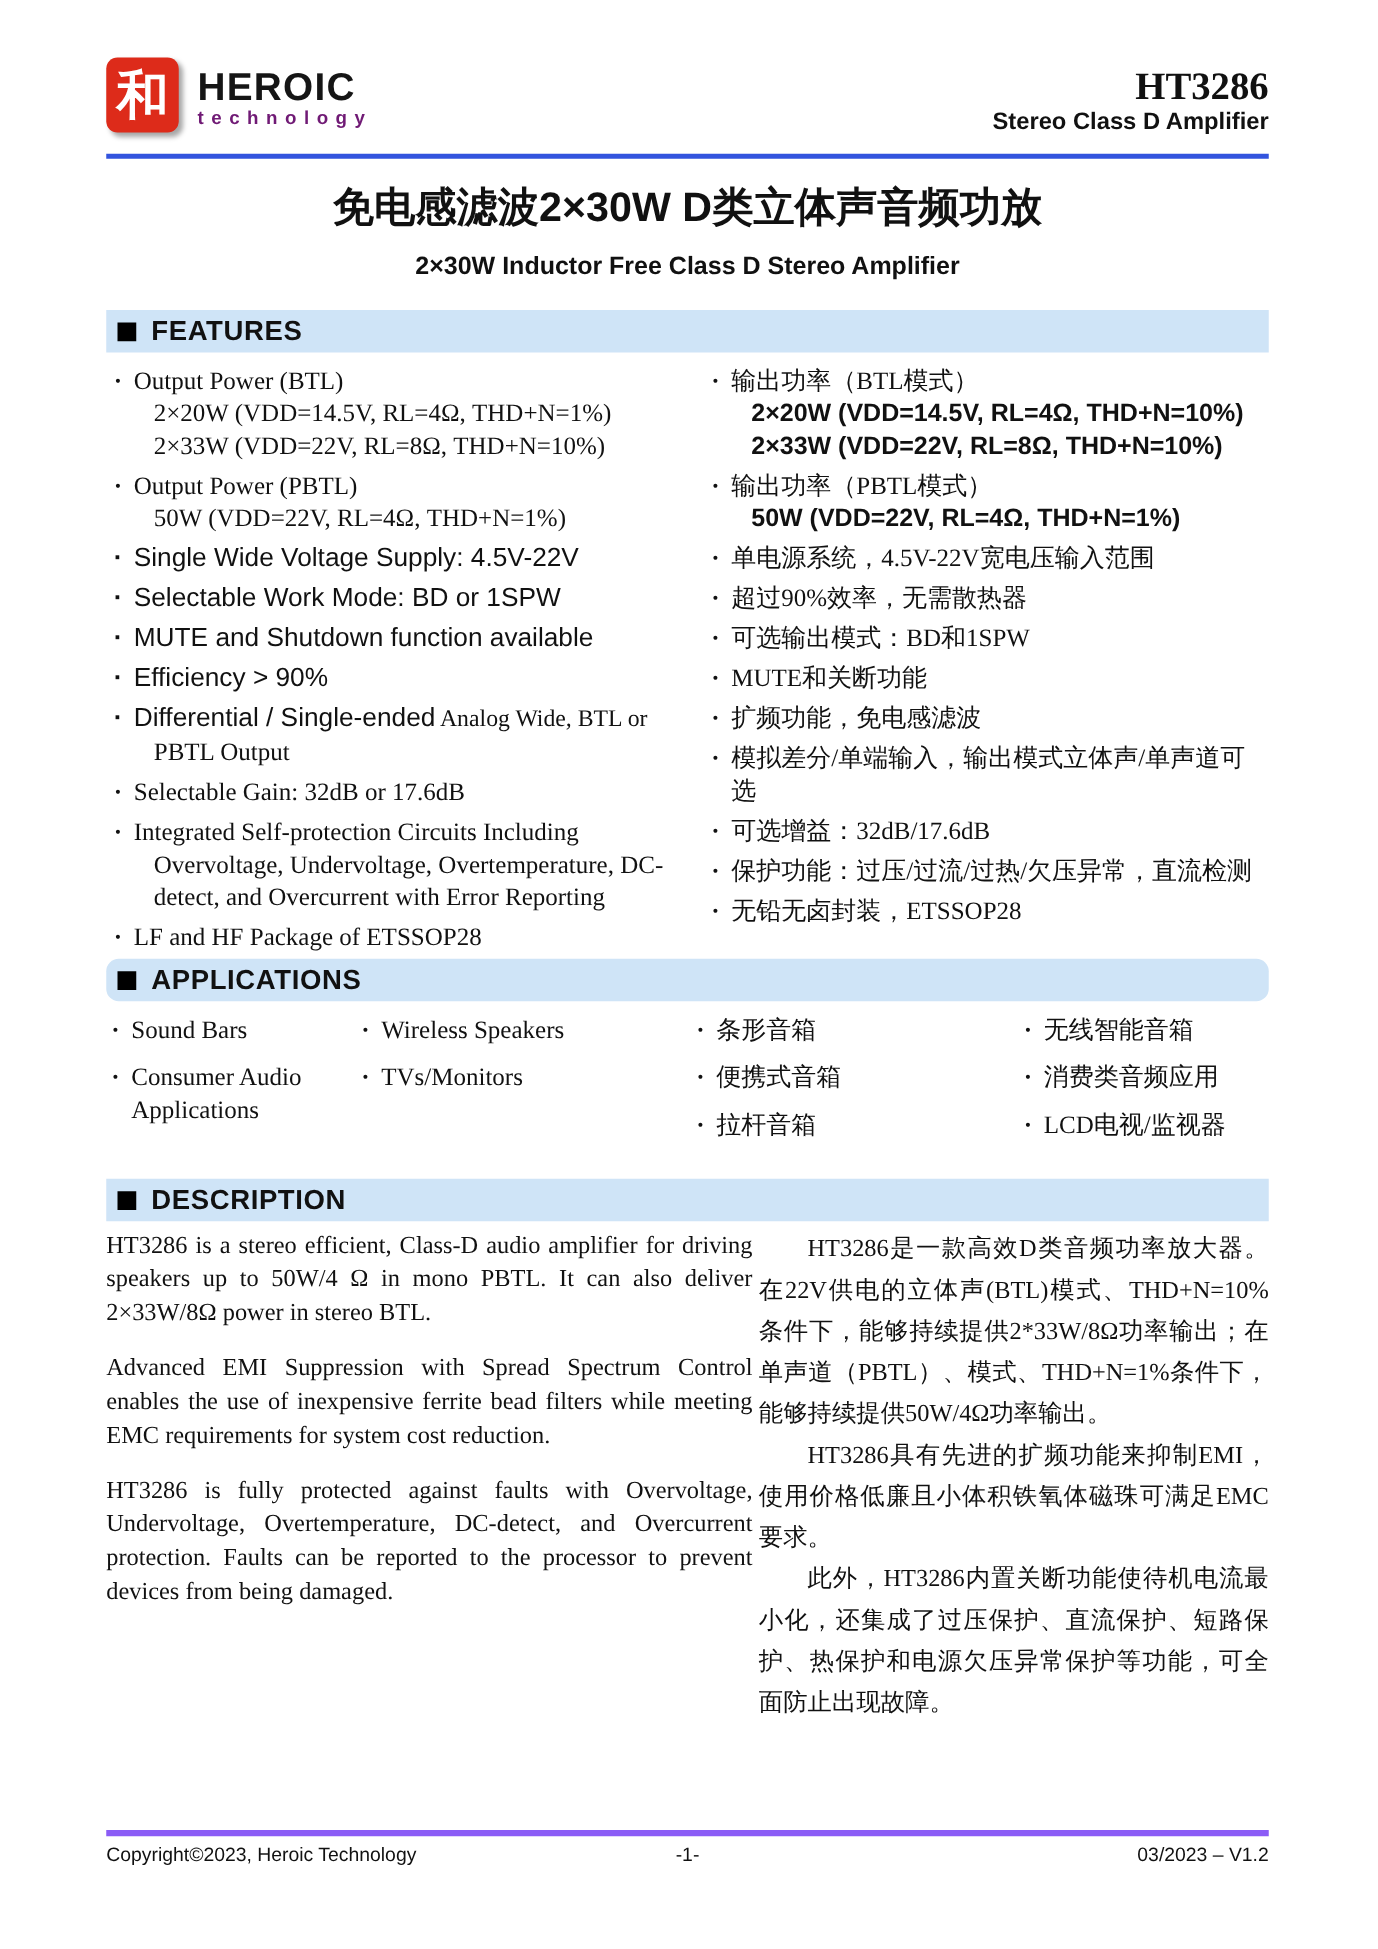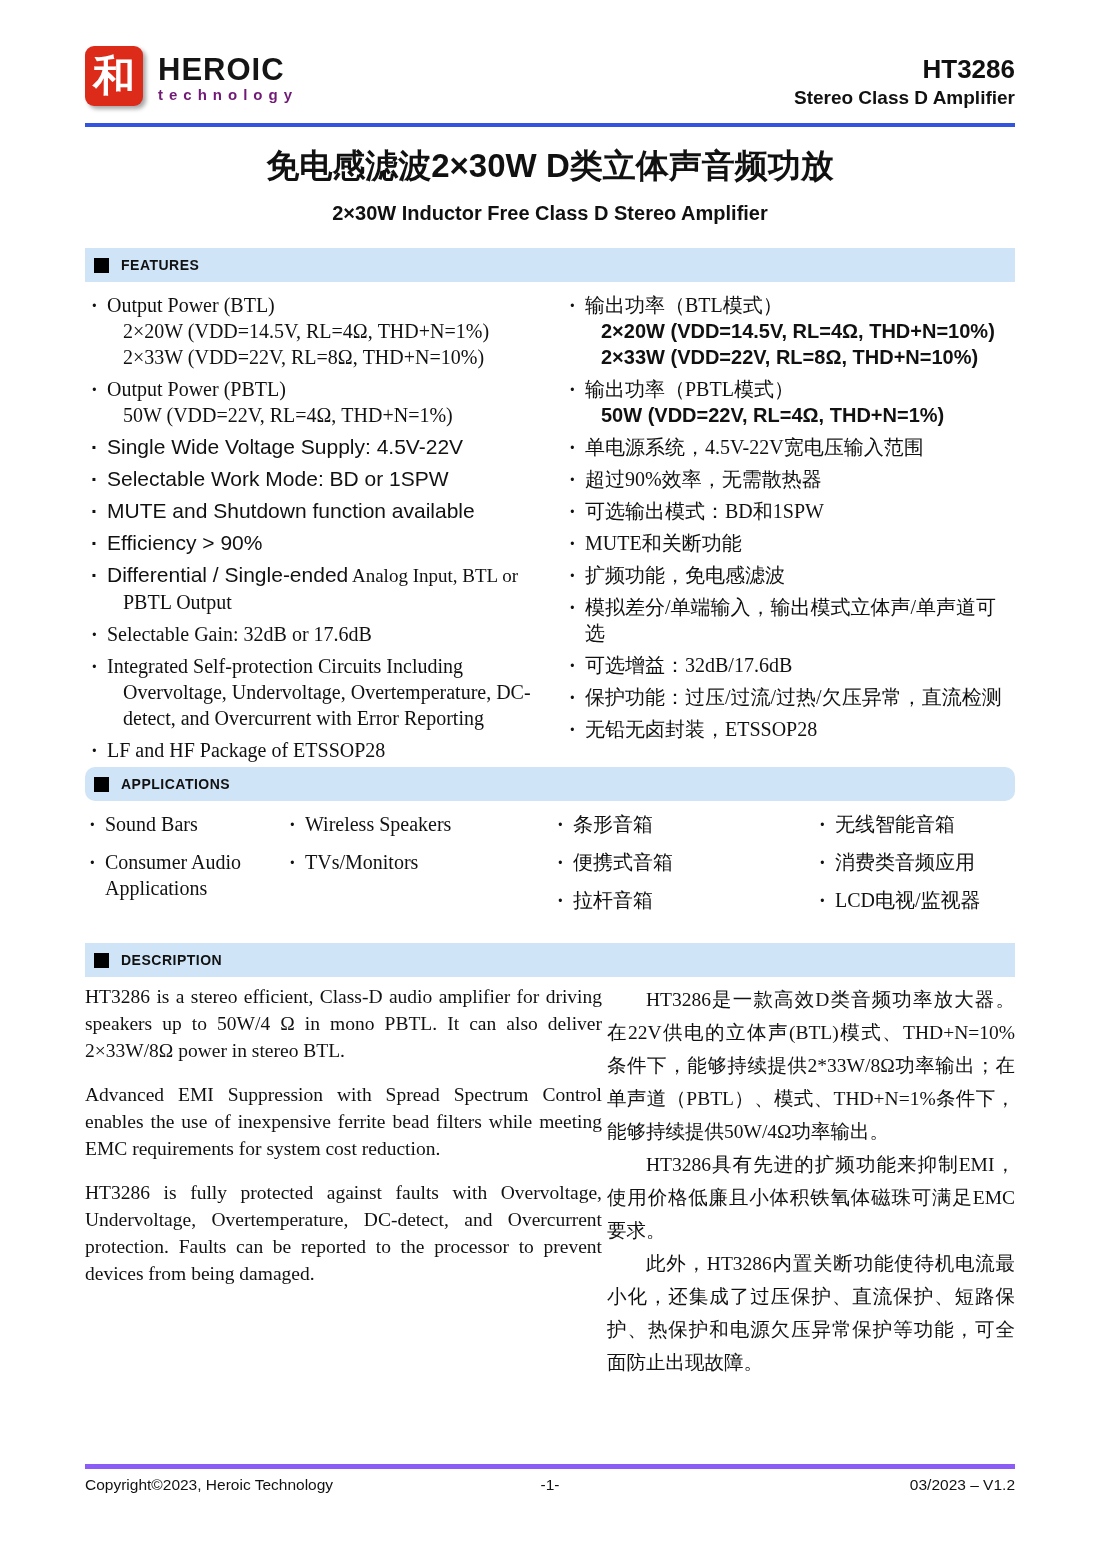--- a/index.html
+++ b/index.html
@@ -13,30 +13,30 @@
          padding-bottom:13px;border-bottom:4px solid #3354de;}
   .logo{display:flex;align-items:flex-start;}
   .seal{width:58px;height:60px;background:#dd2b1a;border-radius:9px;
         color:#fff;display:flex;align-items:center;justify-content:center;
         font-family:"Liberation Serif",serif;font-size:42px;font-weight:bold;
         box-shadow:3px 3px 4px rgba(0,0,0,0.35);}
   .logo-text{margin-left:15px;padding-top:9px;}
   .logo-name{font-size:31px;font-weight:bold;letter-spacing:1px;color:#151515;line-height:30px;}
   .logo-sub{font-size:15px;font-weight:bold;letter-spacing:6px;color:#701a75;line-height:20px;margin-top:0;}
   .head-right{text-align:right;padding-top:8px;}
-  .part-no{font-size:26px;font-weight:bold;line-height:30px;}
+  .part-no{font-size:31px;font-weight:bold;line-height:30px;font-family:Liberation Serif, serif;}
   .part-desc{font-size:19px;font-weight:bold;line-height:24px;margin-top:2px;}
 
   
   h1{margin:17px 0 0;text-align:center;font-size:33px;line-height:44px;font-weight:bold;}
   h2{margin:12px 0 0;text-align:center;font-size:20px;line-height:26px;font-weight:bold;}
 
   
   .secbar{margin-top:22px;height:34px;background:#cfe4f7;display:flex;align-items:center;
-          padding-left:9px;font-size:14px;font-weight:bold;letter-spacing:0.5px;}
+          padding-left:9px;font-size:22px;font-weight:bold;letter-spacing:0.5px;}
   .secbar .sq{width:15px;height:15px;background:#000;display:inline-block;margin-right:12px;}
   .secbar.apps-bar{margin-top:4px;border-radius:10px;}
   .secbar.desc-bar{margin-top:18px;}
 
   
   .cols{display:flex;justify-content:space-between;}
   .features{margin-top:4px;}
   .fcol{box-sizing:border-box;}
   .fcol.left{width:470px;}
   .fcol.right{width:452px;}
@@ -108,21 +108,21 @@
     <div class="fcol left">
         <div class="row bullet f-serif"><span class="blt">·</span><span>Output Power (BTL)</span></div>
         <div class="row sub f-serif"><span>2×20W (VDD=14.5V, RL=4Ω, THD+N=1%)</span></div>
         <div class="row sub f-serif"><span>2×33W (VDD=22V, RL=8Ω, THD+N=10%)</span></div>
         <div class="row bullet f-serif"><span class="blt">·</span><span>Output Power (PBTL)</span></div>
         <div class="row sub f-serif"><span>50W (VDD=22V, RL=4Ω, THD+N=1%)</span></div>
         <div class="row bullet f-sans"><span class="blt">·</span><span>Single Wide Voltage Supply: 4.5V-22V</span></div>
         <div class="row bullet f-sans"><span class="blt">·</span><span>Selectable Work Mode: BD or 1SPW</span></div>
         <div class="row bullet f-sans"><span class="blt">·</span><span>MUTE and Shutdown function available</span></div>
         <div class="row bullet f-sans"><span class="blt">·</span><span>Efficiency &gt; 90%</span></div>
-        <div class="row bullet f-sans"><span class="blt">·</span><span>Differential / Single-ended</span><span class="tail-serif"> Analog Input, BTL or</span></div>
+        <div class="row bullet f-sans"><span class="blt">·</span><span>Differential / Single-ended</span><span class="tail-serif"> Analog Wide, BTL or</span></div>
         <div class="row cont f-serif"><span>PBTL Output</span></div>
         <div class="row bullet f-serif"><span class="blt">·</span><span>Selectable Gain: 32dB or 17.6dB</span></div>
         <div class="row bullet f-serif"><span class="blt">·</span><span>Integrated Self-protection Circuits Including</span></div>
         <div class="row cont f-serif"><span>Overvoltage, Undervoltage, Overtemperature, DC-</span></div>
         <div class="row cont f-serif"><span>detect, and Overcurrent with Error Reporting</span></div>
         <div class="row bullet f-serif"><span class="blt">·</span><span>LF and HF Package of ETSSOP28</span></div>
       </div>
     <div class="fcol right">
         <div class="row bullet f-serif"><span class="blt">·</span><span>输出功率（BTL模式）</span></div>
         <div class="row sub f-sansb"><span>2×20W (VDD=14.5V, RL=4Ω, THD+N=10%)</span></div>

